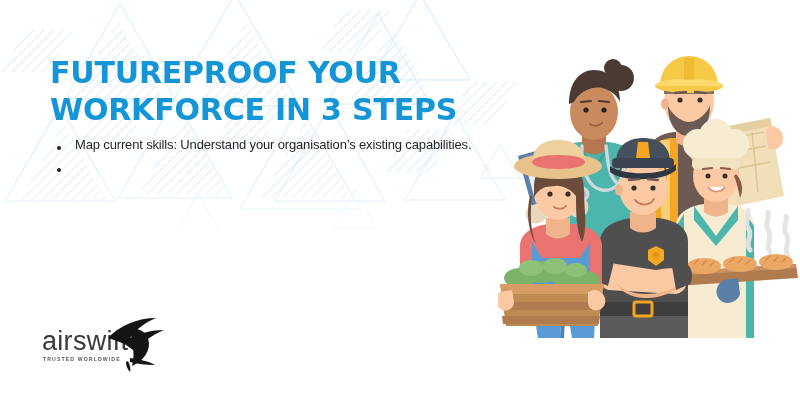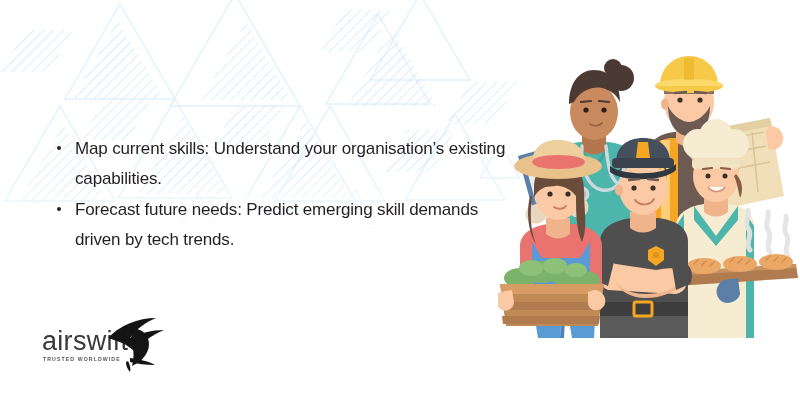--- a/index.html
+++ b/index.html
@@ -57,22 +57,22 @@
     width: 470px;
     margin: 0;
     padding: 0;
     list-style: none;
     z-index: 3;
   }
   .bullets li {
     position: relative;
     padding-left: 23px;
     margin-bottom: 1px;
-    font-size: 17px;
-    line-height: 30px;
+    font-size: 13px;
+    line-height: 21px;
     color: #231f20;
     font-family: "Liberation Sans", sans-serif;
     letter-spacing: -0.15px;
   }
   .bullets li .dot {
     position: absolute;
     left: 5px;
     top: 12px;
     width: 4px;
     height: 4px;
@@ -154,29 +154,32 @@
 
         <g fill="none" stroke="#e6f3fd" stroke-width="1.3">
           <path d="M500 150 L520 184 L480 184 Z"></path>
           <path d="M355 196 L377 234 L333 234 Z"></path>
           <path d="M198 200 L220 238 L176 238 Z"></path>
         </g>
       </g>
     </svg>
   </div>
 
+  <h1 class="heading">
+    <span class="hl">FUTUREPROOF YOUR</span>
+    <span class="hl">WORKFORCE IN 3 STEPS</span>
+  </h1>
 
   <ul class="bullets">
     <li>
       <span class="dot"></span>
       <span>Map current skills: Understand your organisation’s existing capabilities.</span>
     </li>
     <li>
       <span class="dot"></span>
-      <span>Forecast future needs: Predict emerging skill demands driven by tech trends.</span>
     </li>
   </ul>
 
   <div class="logo">
     <svg width="150" height="56" viewBox="0 0 150 56" xmlns="http://www.w3.org/2000/svg">
 
       <text x="0" y="34" font-family="Liberation Sans, sans-serif" font-size="27" fill="#3a3a3a" letter-spacing="0.3">airswift</text>
 
       <text x="1" y="45" font-family="Liberation Sans, sans-serif" font-size="5.2" fill="#555" letter-spacing="1.1" font-weight="bold">TRUSTED WORLDWIDE</text>
 

